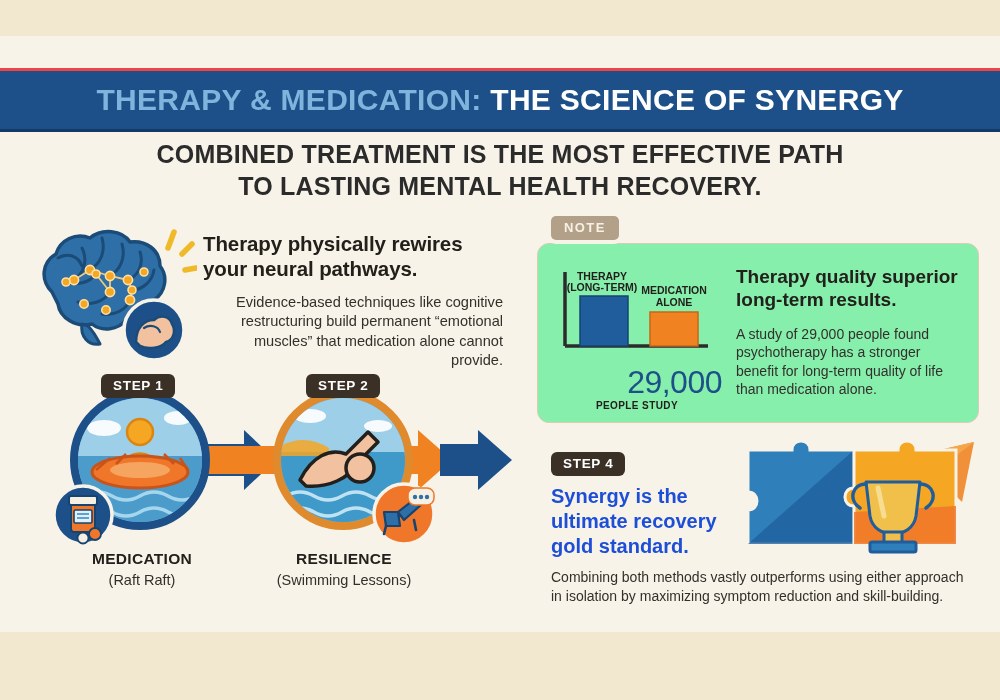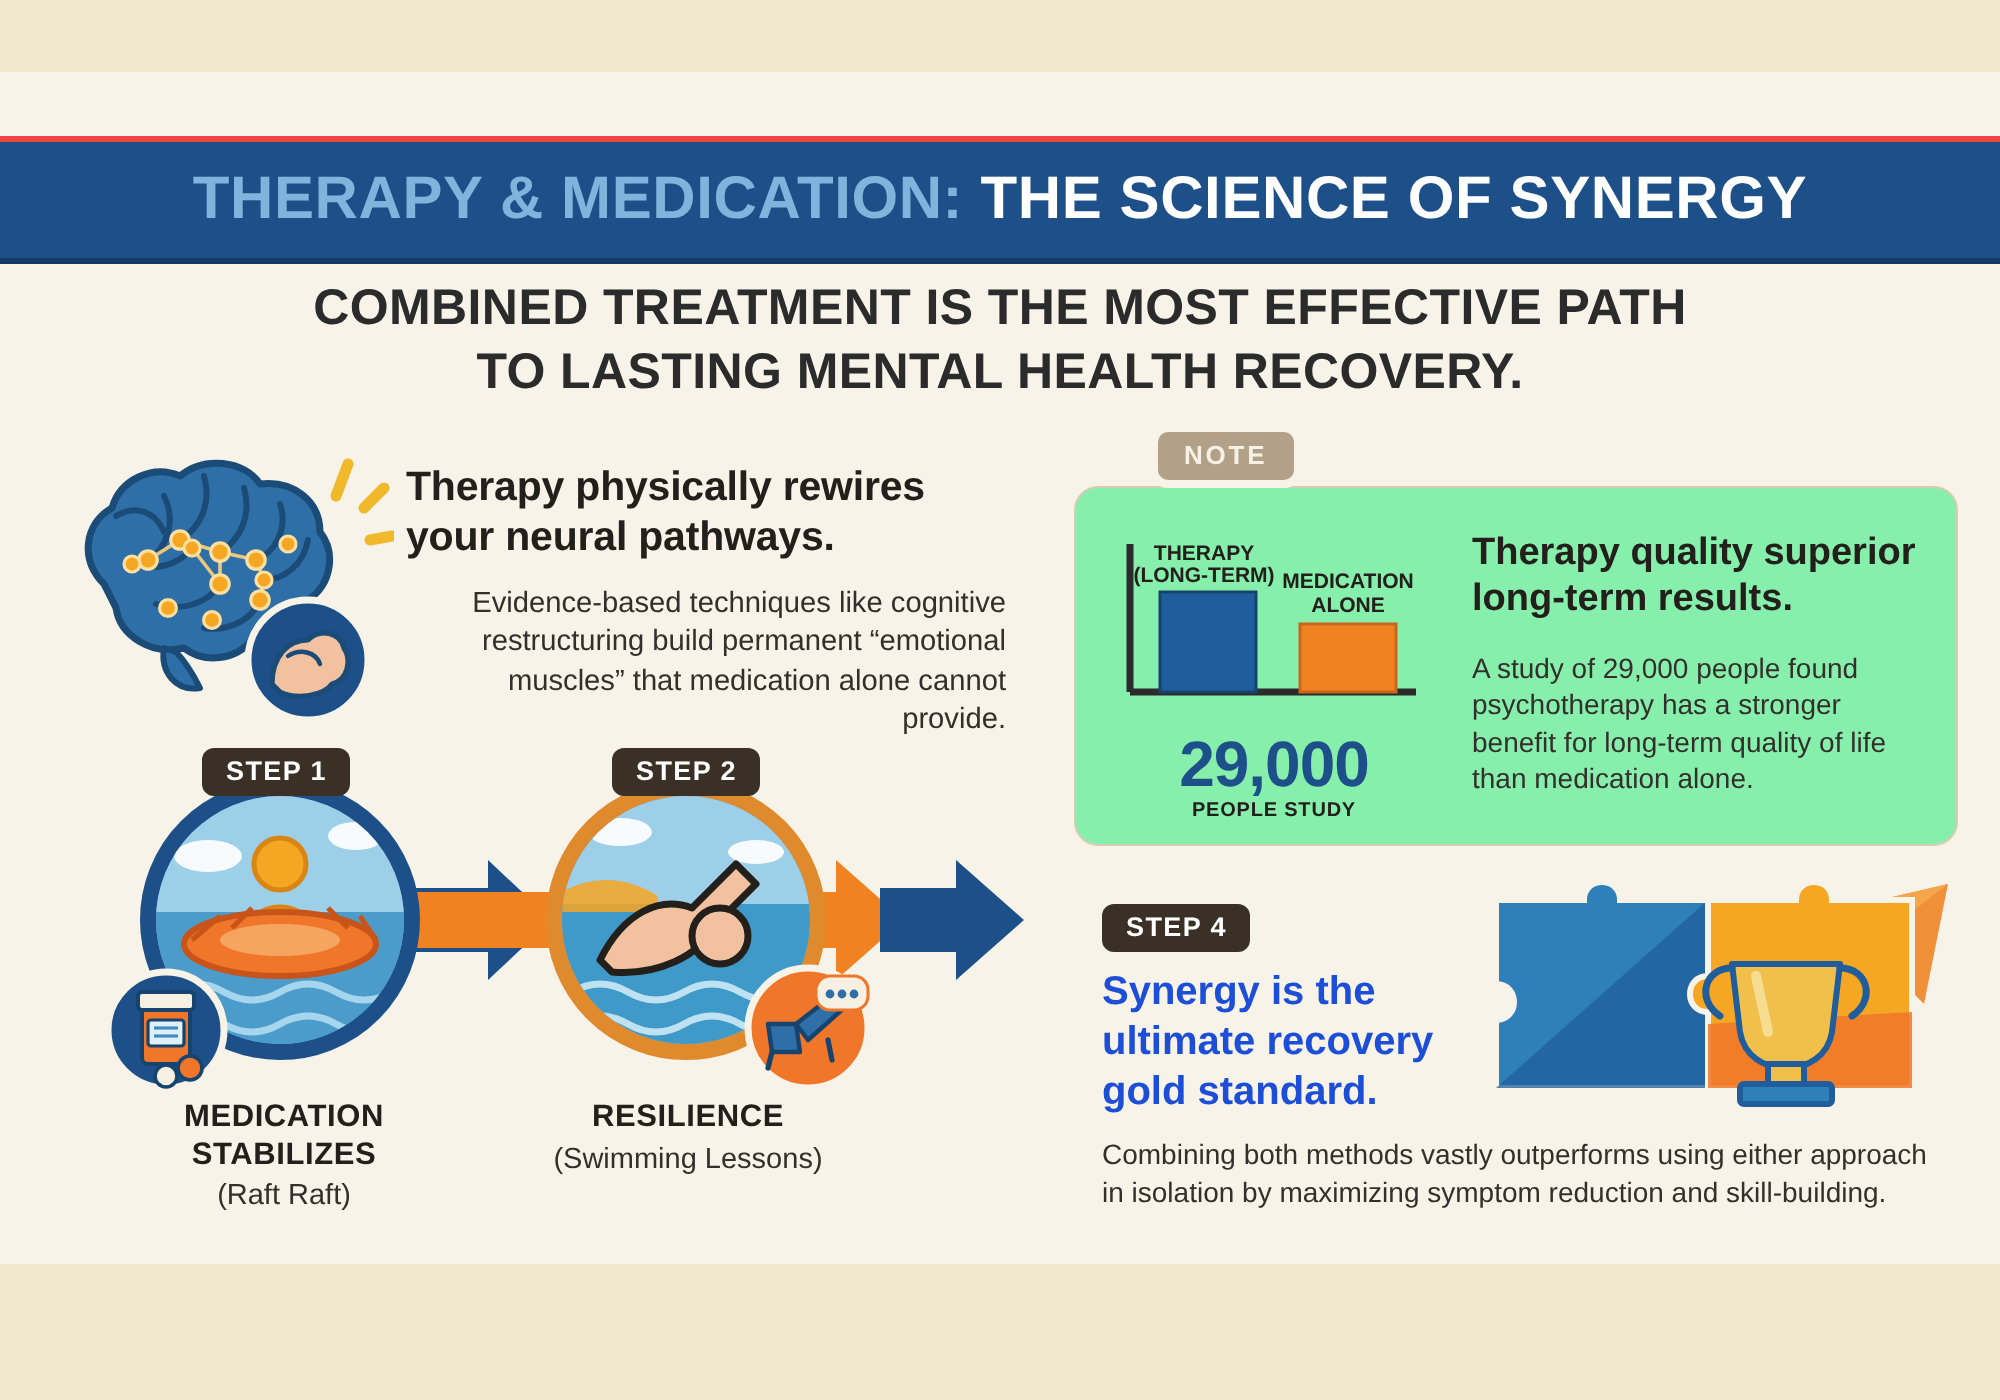--- a/index.html
+++ b/index.html
@@ -58,26 +58,25 @@
   .note-card{
     position:absolute;left:537px;top:228px;width:440px;height:178px;
     background:#86efac;border:1.5px solid #d8cdb4;border-radius:12px;margin-top:15px;
   }
   .note-badge{
     position:absolute;left:551px;top:216px;
     background:#b2a188;color:#f6f1e4;
     font-size:13px;font-weight:bold;letter-spacing:1.4px;
     padding:4px 13px 5px 13px;border-radius:5px;
     box-shadow:0 0 0 4px #f7f3e8;
-    margin-left:28px;
   }
   .mini-chart{position:absolute;left:18px;top:24px;width:160px;height:100px;}
   .note-big{
-    position:absolute;left:14px;top:122px;width:170px;text-align:center;
-    color:#1d5089;font-size:32px;font-weight:bold;letter-spacing:-.5px;
+    position:absolute;left:14px;top:122px;width:170px;text-align:right;
+    color:#1d5089;font-size:32px;font-weight:normal;letter-spacing:-.5px;
     line-height:1;
   }
   .note-big-sub{
     position:absolute;left:14px;top:156px;width:170px;text-align:center;
     color:#23201c;font-size:10px;font-weight:bold;letter-spacing:.4px;
   }
   .note-right{position:absolute;left:198px;top:22px;width:228px;}
   .note-right h3{
     margin:0;font-size:19px;font-weight:bold;color:#23201c;line-height:1.2;
   }
@@ -291,21 +290,20 @@
           </g>
       </g>
     </svg>
   </div>
 
   <div class="step-badge" id="badge-step1">STEP 1</div>
   <div class="step-badge" id="badge-step2">STEP 2</div>
 
   <div class="step-caption" id="cap1">
     <div class="cap-main"><span>MEDICATION</span></div>
-    <div class="cap-main"><span>STABILIZES</span></div>
     <div class="cap-sub">(Raft Raft)</div>
   </div>
 
   <div class="step-caption" id="cap2">
     <div class="cap-main"><span>RESILIENCE</span></div>
     <div class="cap-sub">(Swimming Lessons)</div>
   </div>
 
   <div class="step-badge" id="badge-step4">STEP 4</div>
   <div class="s4-text">

